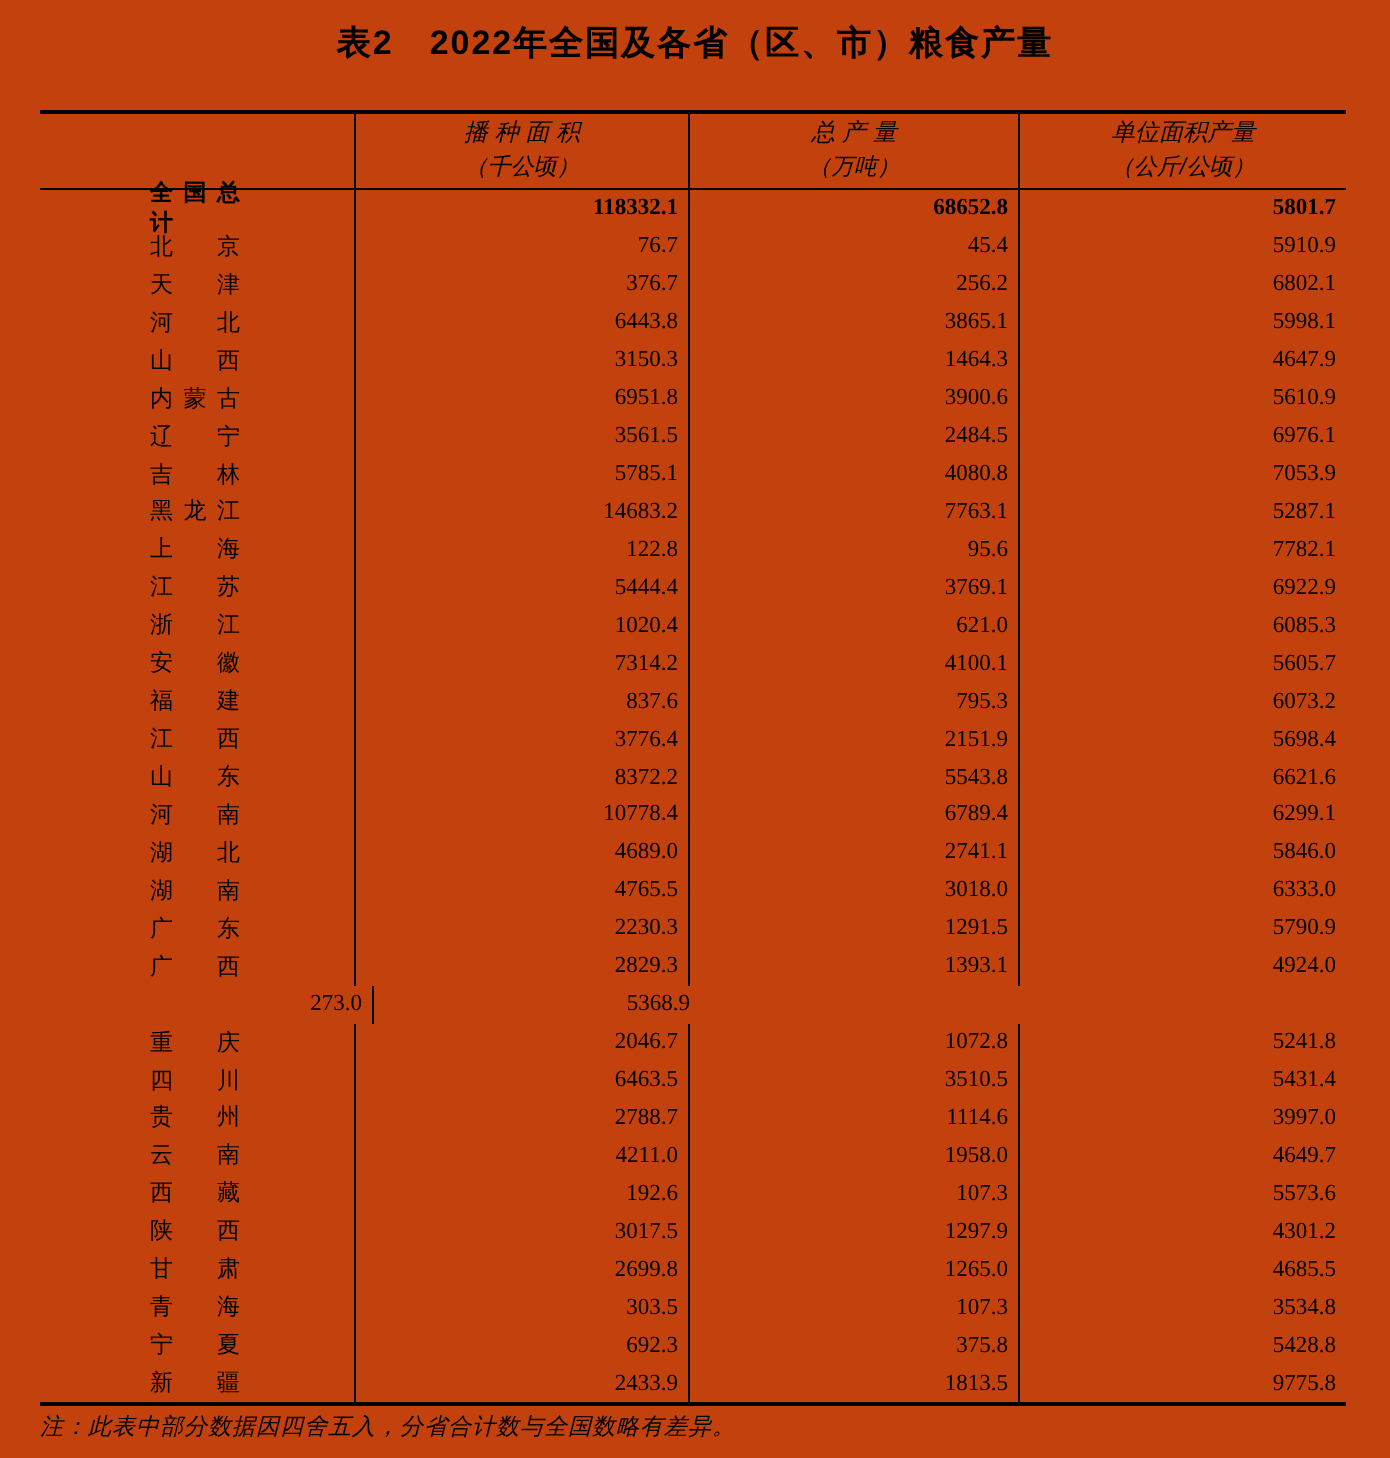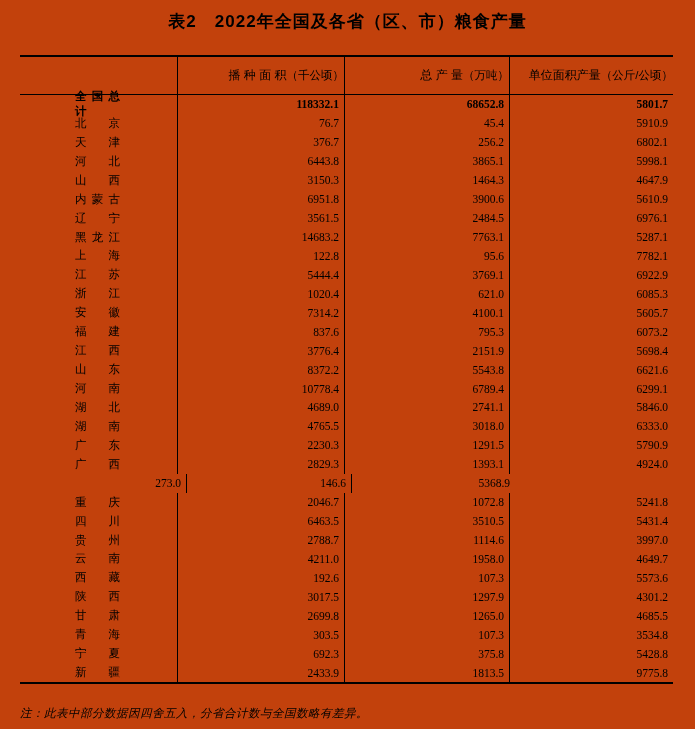--- a/index.html
+++ b/index.html
@@ -36,26 +36,27 @@
   .thead {
     display: flex;
     box-sizing: border-box;
     border-top: 2px solid #000;
     border-bottom: 1px solid #000;
     height: 40px;
   }
   .th {
     box-sizing: border-box;
     display: flex;
-    flex-direction: row;
-    justify-content: flex-end;
+    flex-direction: column;
+    justify-content: center;
     align-items: center;
     text-align: center;
     font-size: 12px;
     line-height: 1.45;
+    font-style: italic;
   }
   .th .unit { font-size: 11.5px; }
   .col-name { width: 158px; border-right: 1px solid #000; }
   .col-1 { width: 167px; border-right: 1px solid #000; }
   .col-2 { width: 165px; border-right: 1px solid #000; }
   .col-3 { width: 163px; }
   .tbody {
     border-bottom: 2px solid #000;
   }
   .tr {
@@ -179,20 +180,28 @@
         <div class="tr">
           <div class="td name-cell">
             <span class="pname">辽 宁</span>
           </div>
           <div class="td num-cell num-1">3561.5</div>
           <div class="td num-cell num-2">2484.5</div>
           <div class="td num-cell num-3">6976.1</div>
         </div>
         <div class="tr">
           <div class="td name-cell">
+            <span class="pname">吉 林</span>
+          </div>
+          <div class="td num-cell num-1">5785.1</div>
+          <div class="td num-cell num-2">4080.8</div>
+          <div class="td num-cell num-3">7053.9</div>
+        </div>
+        <div class="tr">
+          <div class="td name-cell">
             <span class="pname">黑 龙 江</span>
           </div>
           <div class="td num-cell num-1">14683.2</div>
           <div class="td num-cell num-2">7763.1</div>
           <div class="td num-cell num-3">5287.1</div>
         </div>
         <div class="tr">
           <div class="td name-cell">
             <span class="pname">上 海</span>
           </div>
@@ -283,21 +292,20 @@
         <div class="tr">
           <div class="td name-cell">
             <span class="pname">广 西</span>
           </div>
           <div class="td num-cell num-1">2829.3</div>
           <div class="td num-cell num-2">1393.1</div>
           <div class="td num-cell num-3">4924.0</div>
         </div>
         <div class="tr">
           <div class="td num-cell num-1">273.0</div>
-          <div class="td num-cell num-2">146.6</div>
           <div class="td num-cell num-3">5368.9</div>
         </div>
         <div class="tr">
           <div class="td name-cell">
             <span class="pname">重 庆</span>
           </div>
           <div class="td num-cell num-1">2046.7</div>
           <div class="td num-cell num-2">1072.8</div>
           <div class="td num-cell num-3">5241.8</div>
         </div>

